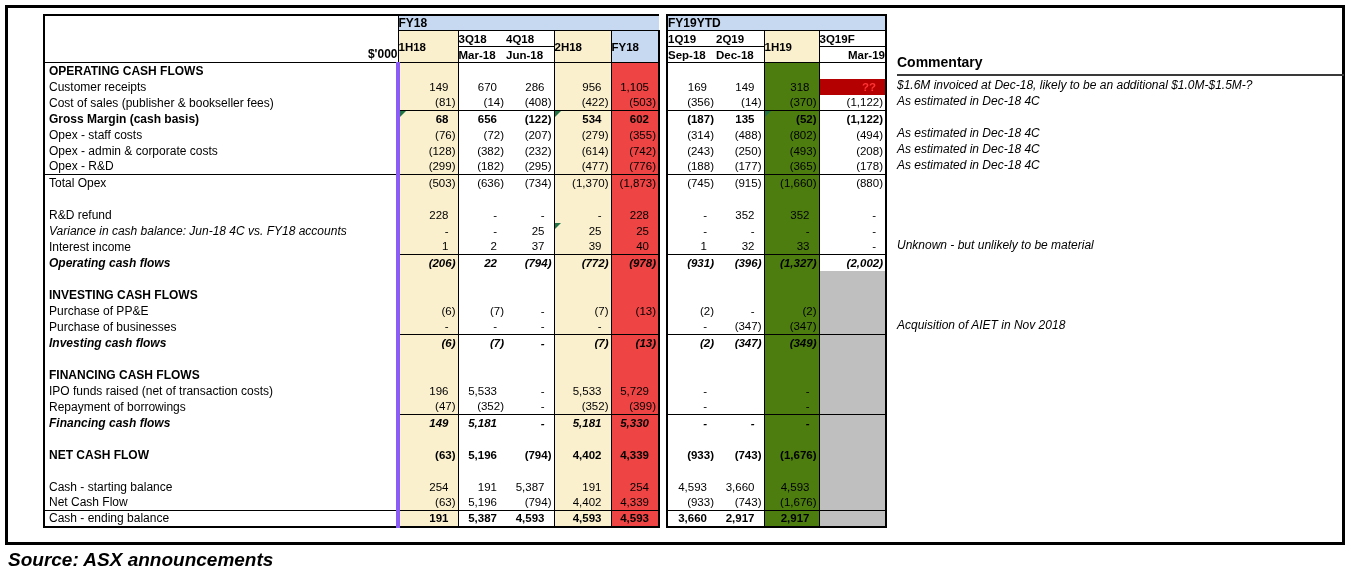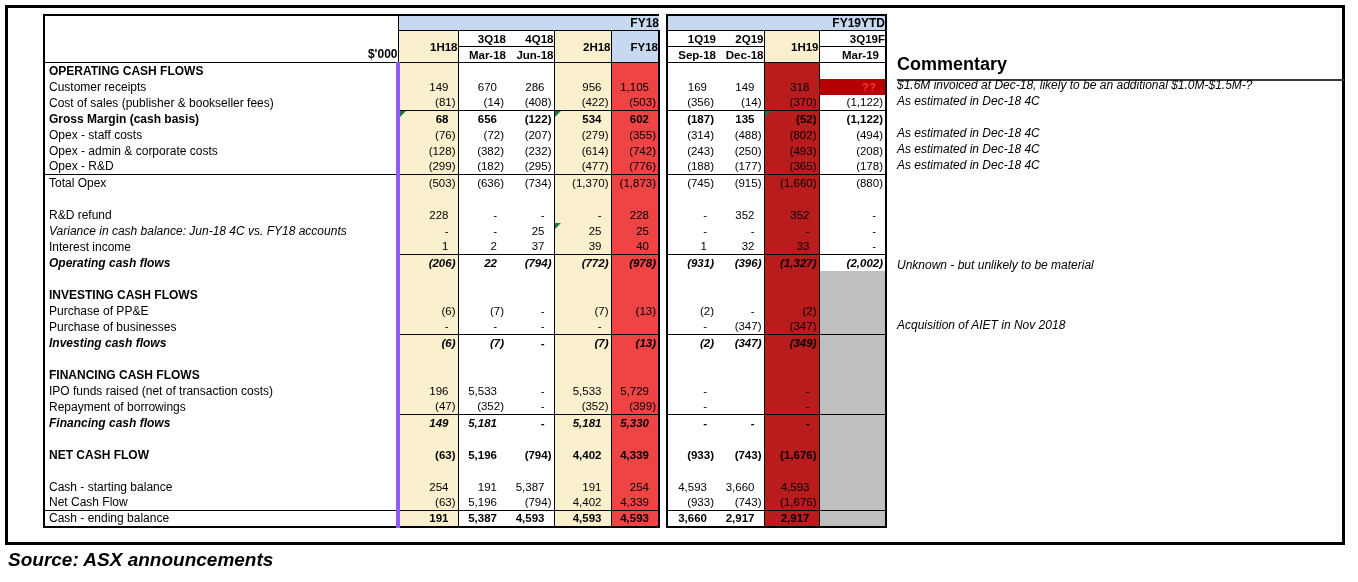--- a/index.html
+++ b/index.html
@@ -1,56 +1,56 @@
 <!DOCTYPE html>
 <html><head>
 <meta charset="utf-8">
 <style>
   html,body{margin:0;padding:0;background:#fff;}
   body{width:1358px;height:582px;position:relative;font-family:"Liberation Sans",sans-serif;color:#000;}
   .figure{position:absolute;left:5px;top:5px;width:1340px;height:540px;border:3px solid #000;box-sizing:border-box;background:#fff;}
   .table-wrap{position:absolute;left:35px;top:6px;}
   table{border-collapse:collapse;table-layout:fixed;}
   th,td{box-sizing:border-box;font-size:11.5px;line-height:14px;padding:0;overflow:hidden;white-space:nowrap;}
-  thead th{font-weight:bold;text-align:right;}
+  thead th{font-weight:bold;text-align:left;}
   .grp{height:15px;border-top:2px solid #000;border-bottom:1px solid #000;background:#C6D9F1;font-size:12px;}
   .h2r{height:16px;}
   .h3r{height:16px;border-bottom:1px solid #000;}
   .lab{height:16px;text-align:left;padding-left:4px;font-size:12px;border-left:2px solid #000;border-right:4px solid #8b5cf6;}
   .num{height:16px;text-align:right;padding-right:9px;position:relative;}
   .num.hang{padding-right:2px;}
   .c0{background:#FBF0CE;border-right:1px solid #000;}
   .c2{border-right:1px solid #000;}
   .c3{background:#FBF0CE;border-right:1px solid #000;}
   .c4{background:#ef4444;border-right:2px solid #000;}
   .c5{border-left:2px solid #000;}
   .c6{border-right:1px solid #000;}
-  .c7{background:#b91c1c;border-right:1px solid #000;}
+  .c7{background:#4d7c0f;border-right:1px solid #000;}
   .c8{border-right:2px solid #000;}
   .gapcell{border:none;background:#fff;}
   td.g9{background:#BFBFBF;}
   td.red{background:#B40000;color:#FF3434;font-weight:bold;}
   .tl{border-top:1px solid #000;}
   tbody tr:last-child td:not(.gapcell){border-bottom:2px solid #000;}
   td.s-section.lab{font-weight:bold;}
   td.s-bold{font-weight:bold;margin-left:47px;}
   td.s-subtotal{font-weight:bold;font-style:italic;}
   td.s-italic.lab{font-style:italic;}
   td.s-boldnum.num{font-weight:bold;}
   .tri{position:absolute;top:0;left:0;width:0;height:0;border-top:6px solid #217346;border-right:6px solid transparent;}
   th.units{vertical-align:bottom;text-align:right;padding-left:4px;padding-bottom:1px;font-size:12px;border-left:2px solid #000;border-right:1px solid #000;border-top:2px solid #000;border-bottom:1px solid #000;}
   th.tan{background:#FBF0CE;}
   th.blue{background:#C6D9F1;}
   th.bb{border-bottom:1px solid #000;}
   th.br{border-right:1px solid #000;}
   th.br2{border-right:2px solid #000;}
   th.bl2{border-left:2px solid #000;}
-  th.ralign{text-align:right;padding-right:6px;}
+  th.ralign{text-align:right;padding-right:0;}
   .commentary{position:absolute;left:889px;top:6px;width:449px;height:520px;}
-  .commentary-title{position:absolute;top:40px;left:0;right:2px;font-weight:bold;font-size:18px;padding-bottom:4px;border-bottom:2px solid #3a3a3a;}
+  .commentary-title{position:absolute;top:40px;left:0;right:2px;font-weight:bold;font-size:14px;padding-bottom:4px;border-bottom:2px solid #3a3a3a;}
   .note{position:absolute;left:0;font-style:italic;font-size:12px;line-height:14px;white-space:nowrap;}
   .source-note{position:absolute;left:8px;top:549px;font-weight:bold;font-style:italic;font-size:19px;}
 </style>
 </head>
 <body>
 
 <div class="figure">
 
   <div class="table-wrap">
     <table>
@@ -476,20 +476,20 @@
   </div>
 
   <div class="commentary">
     <div class="commentary-title">Commentary</div>
     <div>
         <div class="note" style="top: 64px;">$1.6M invoiced at Dec-18, likely to be an additional $1.0M-$1.5M-?</div>
         <div class="note" style="top: 80px;">As estimated in Dec-18 4C</div>
         <div class="note" style="top: 112px;">As estimated in Dec-18 4C</div>
         <div class="note" style="top: 128px;">As estimated in Dec-18 4C</div>
         <div class="note" style="top: 144px;">As estimated in Dec-18 4C</div>
-        <div class="note" style="top: 224px; margin-top: 20px;">Unknown - but unlikely to be material</div>
+        <div class="note" style="top: 224px;">Unknown - but unlikely to be material</div>
         <div class="note" style="top: 304px;">Acquisition of AIET in Nov 2018</div>
       </div>
   </div>
 
 </div>
 
 <div class="source-note">Source: ASX announcements</div>
 
 </body></html>

